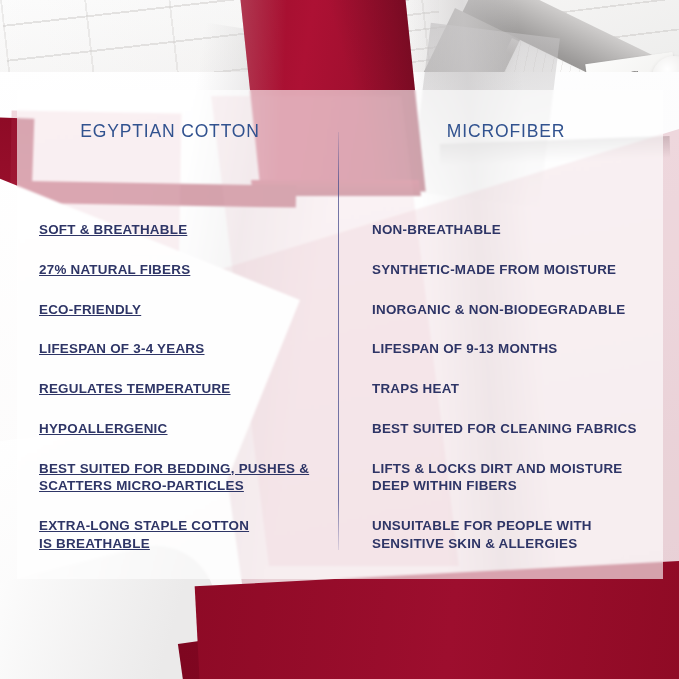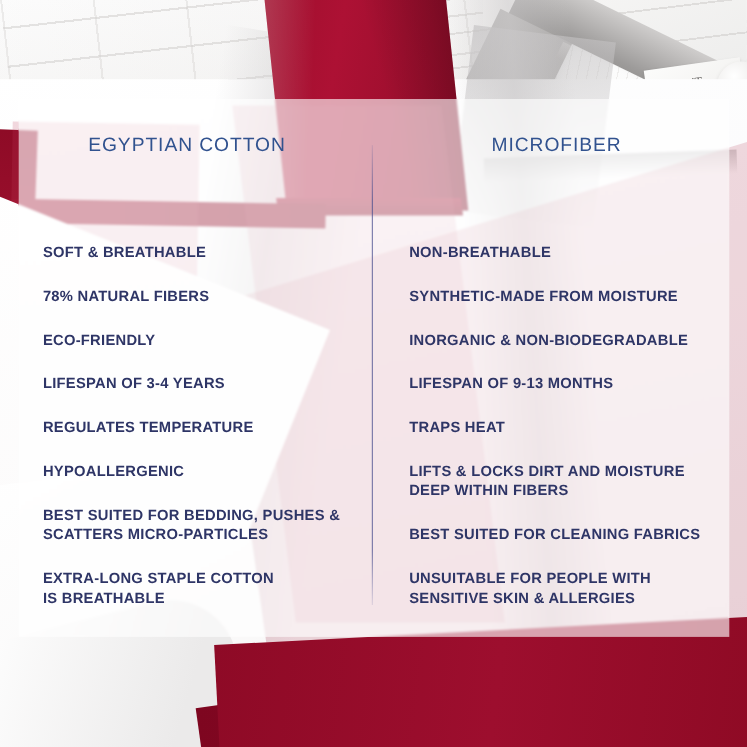--- a/index.html
+++ b/index.html
@@ -251,21 +251,21 @@
 
   .list{
     position:absolute;
     top:131px;
     font-size:13.4px;
     font-weight:700;
     letter-spacing:.25px;
     color:#2e3566;
     line-height:1.30;
   }
-  .col-left  .list{ left:22px;  width:300px; }
+  .col-left  .list{ left:22px;  width:300px;text-decoration:underline; }
   .col-right .list{ left:33px;  width:290px; }
 
   .list-item{ margin-bottom:22.4px; white-space:pre-line; }
   .list-item:last-child{ margin-bottom:0; }
 </style>
 </head>
 <body>
 
 <div class="stage">
 
@@ -306,42 +306,42 @@
   <div class="overlay"></div>
 
   <div class="content">
 
     <div class="divider"></div>
 
     <div class="col col-left">
       <div class="col-title">EGYPTIAN COTTON</div>
       <div class="list">
         <div class="list-item">SOFT &amp; BREATHABLE</div>
-        <div class="list-item">78% NATURAL FIBERS</div>
+        <div class="list-item">27% NATURAL FIBERS</div>
         <div class="list-item">ECO-FRIENDLY</div>
         <div class="list-item">LIFESPAN OF 3-4 YEARS</div>
         <div class="list-item">REGULATES TEMPERATURE</div>
         <div class="list-item">HYPOALLERGENIC</div>
         <div class="list-item">BEST SUITED FOR BEDDING, PUSHES &amp;
 SCATTERS MICRO-PARTICLES</div>
         <div class="list-item">EXTRA-LONG STAPLE COTTON
 IS BREATHABLE</div>
       </div>
     </div>
 
     <div class="col col-right">
       <div class="col-title">MICROFIBER</div>
       <div class="list">
         <div class="list-item">NON-BREATHABLE</div>
         <div class="list-item">SYNTHETIC-MADE FROM MOISTURE</div>
         <div class="list-item">INORGANIC &amp; NON-BIODEGRADABLE</div>
         <div class="list-item">LIFESPAN OF 9-13 MONTHS</div>
         <div class="list-item">TRAPS HEAT</div>
+        <div class="list-item">BEST SUITED FOR CLEANING FABRICS</div>
         <div class="list-item">LIFTS &amp; LOCKS DIRT AND MOISTURE
 DEEP WITHIN FIBERS</div>
-        <div class="list-item">BEST SUITED FOR CLEANING FABRICS</div>
         <div class="list-item">UNSUITABLE FOR PEOPLE WITH
 SENSITIVE SKIN &amp; ALLERGIES</div>
       </div>
     </div>
 
   </div>
 </div>
 
 </body></html>

